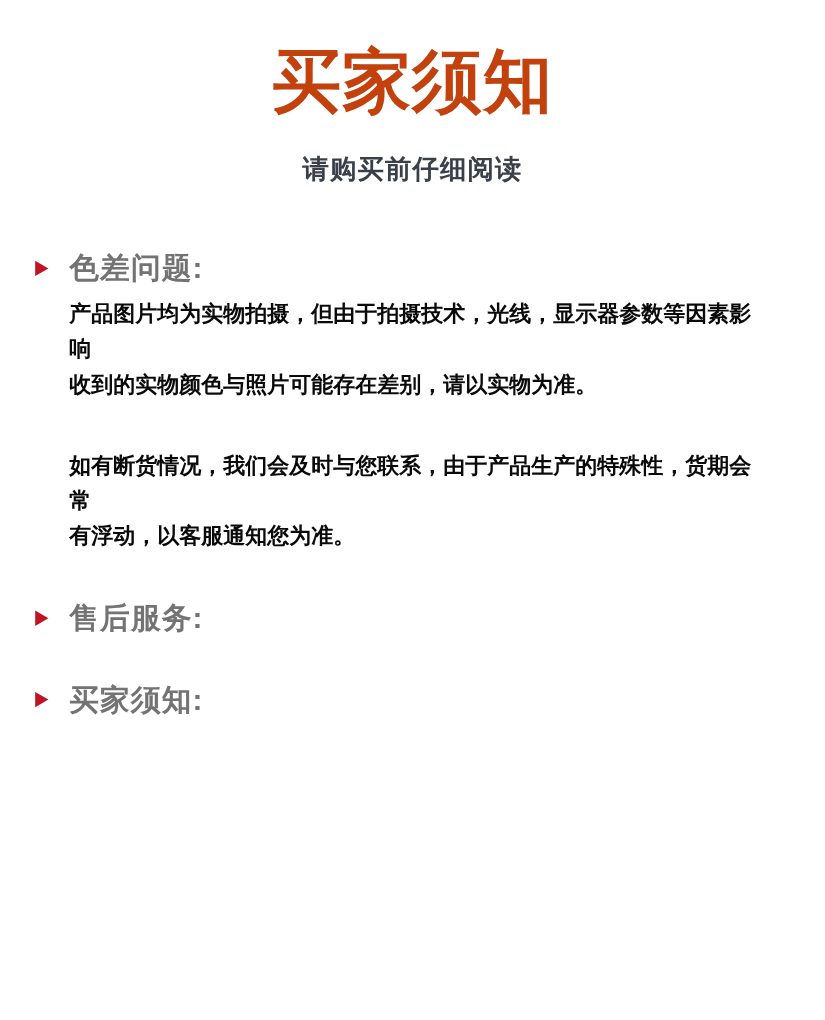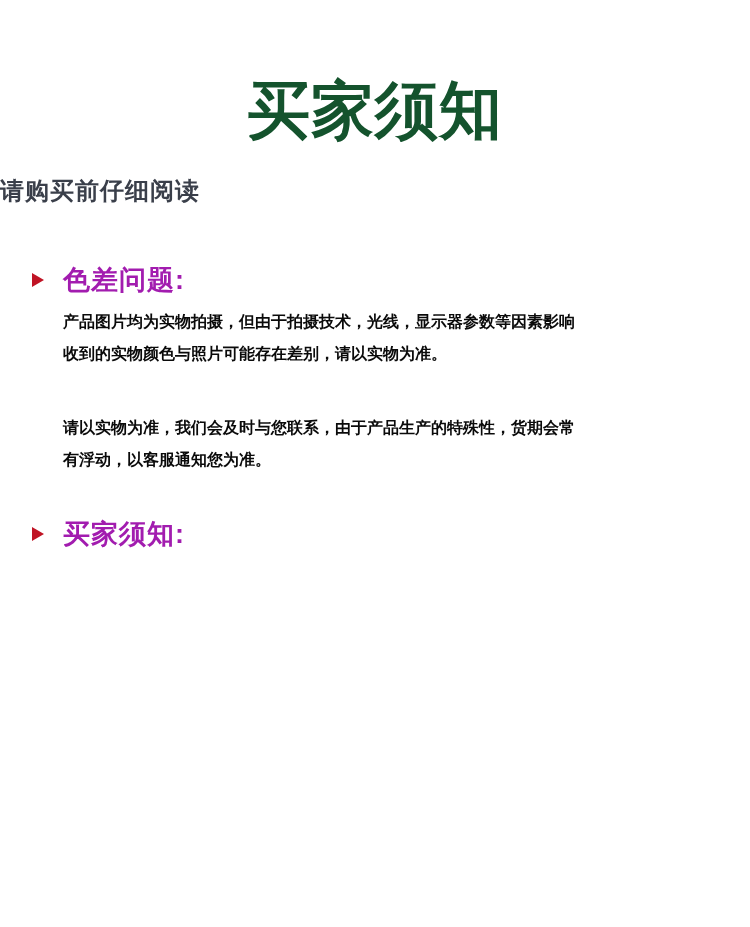--- a/index.html
+++ b/index.html
@@ -14,66 +14,67 @@
     font-family: "Liberation Sans", "DejaVu Sans", sans-serif;
     -webkit-font-smoothing: antialiased;
   }
   .page {
     position: relative;
     width: 750px;
     height: 927px;
     background: #ffffff;
   }
   .page-title {
-    margin-top: 72px;
+    margin-top: 36px;
     text-align: center;
     font-size: 63px;
     line-height: 76px;
     font-weight: 800;
-    color: #14532d;
+    color: #c2410c;
     letter-spacing: 1px;
   }
   .page-subtitle {
     margin-top: 26px;
+    text-align: center;
     font-size: 24px;
     line-height: 34px;
     font-weight: 700;
     color: #3a3f4a;
     letter-spacing: 1px;
   }
   .sections {
     margin-top: 56px;
     padding-left: 63px;
     padding-right: 52px;
   }
   .section {
     position: relative;
     margin-bottom: 42px;
   }
   .section-heading {
     position: relative;
     font-size: 27px;
     line-height: 32px;
     font-weight: 800;
-    color: #a21caf;
+    color: #737373;
     letter-spacing: 1px;
   }
   .bullet-triangle {
     position: absolute;
     left: -31px;
     top: 9px;
     width: 0;
     height: 0;
     border-left: 12px solid #c01425;
     border-top: 7px solid transparent;
     border-bottom: 7px solid transparent;
   }
   .section-body {
     margin-top: 10px;
-    font-size: 16px;
+    font-size: 20px;
     line-height: 32px;
     font-weight: 700;
     color: #0a0a0a;
     white-space: pre-line;
     max-width: 650px;
   }
 </style>
 </head>
 <body>
 
@@ -88,25 +89,29 @@
     <div class="section">
       <div class="section-heading">
         <span class="bullet-triangle"></span>
         <span>色差问题:</span>
       </div>
       <div class="section-body">产品图片均为实物拍摄，但由于拍摄技术，光线，显示器参数等因素影响
 收到的实物颜色与照片可能存在差别，请以实物为准。</div>
     </div>
 
     <div class="section">
-      <div class="section-body">请以实物为准，我们会及时与您联系，由于产品生产的特殊性，货期会常
+      <div class="section-body">如有断货情况，我们会及时与您联系，由于产品生产的特殊性，货期会常
 有浮动，以客服通知您为准。</div>
     </div>
 
     <div class="section">
+      <div class="section-heading">
+        <span class="bullet-triangle"></span>
+        <span>售后服务:</span>
+      </div>
     </div>
 
     <div class="section">
       <div class="section-heading">
         <span class="bullet-triangle"></span>
         <span>买家须知:</span>
       </div>
     </div>
 
   </div>

